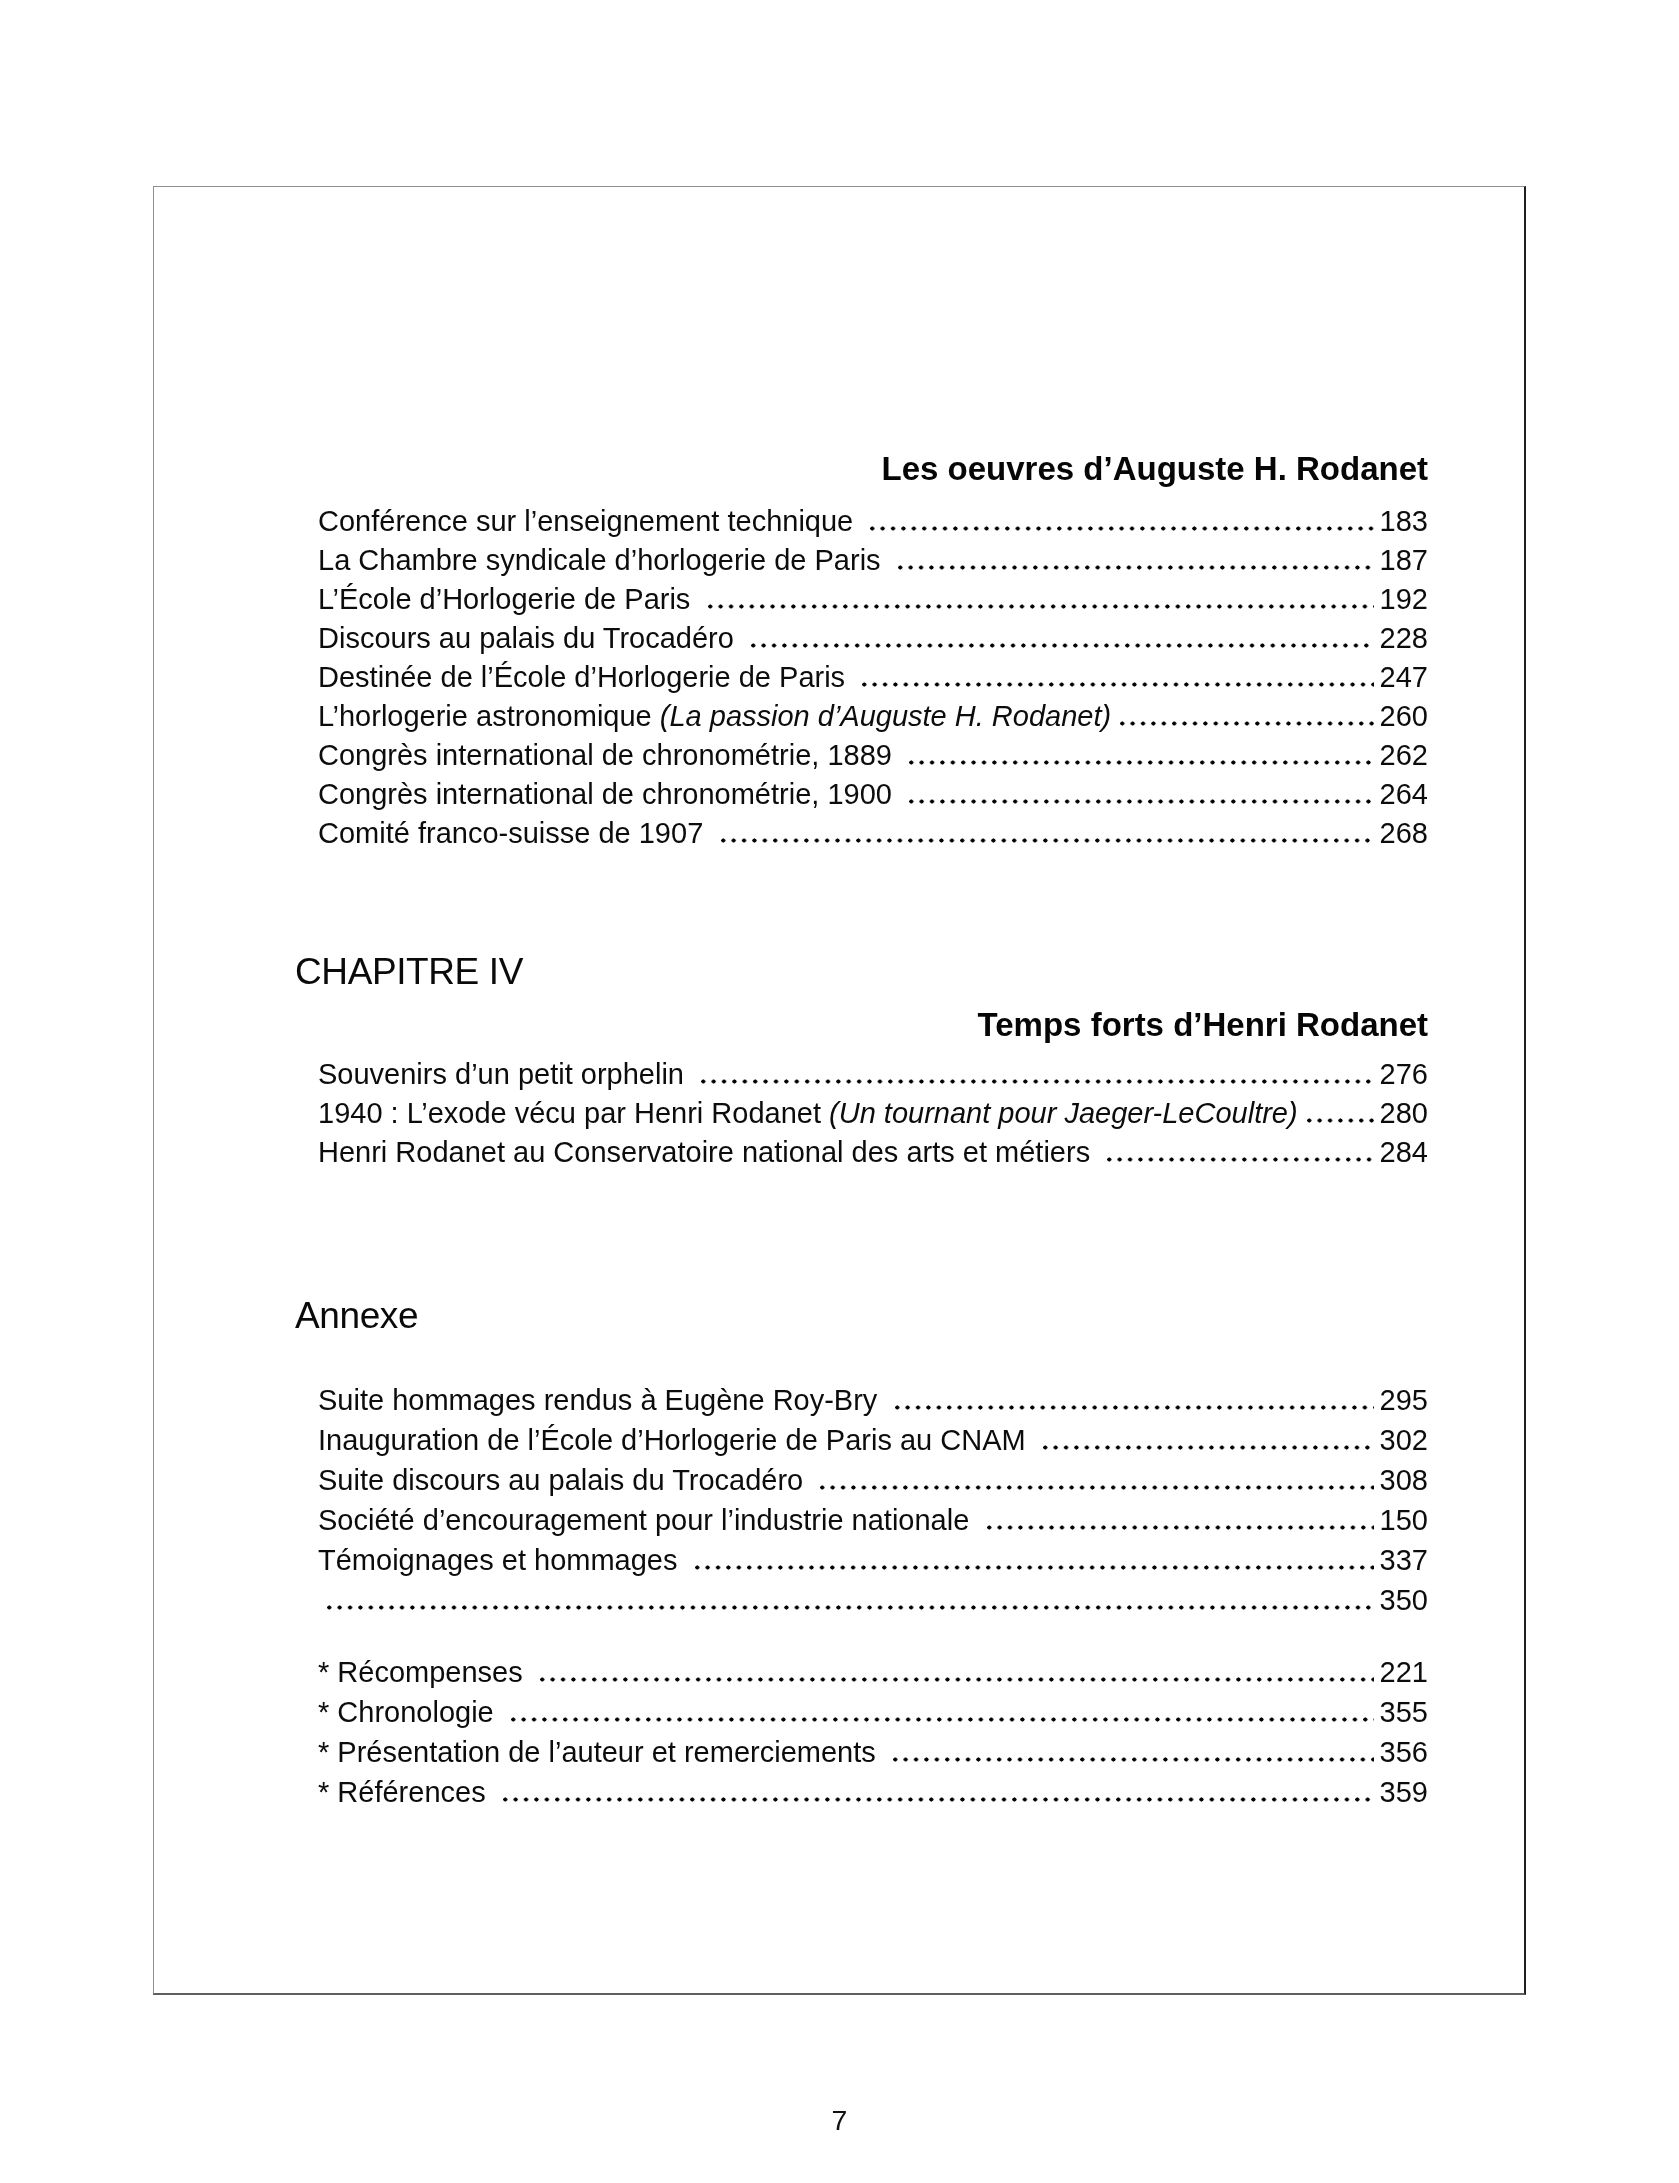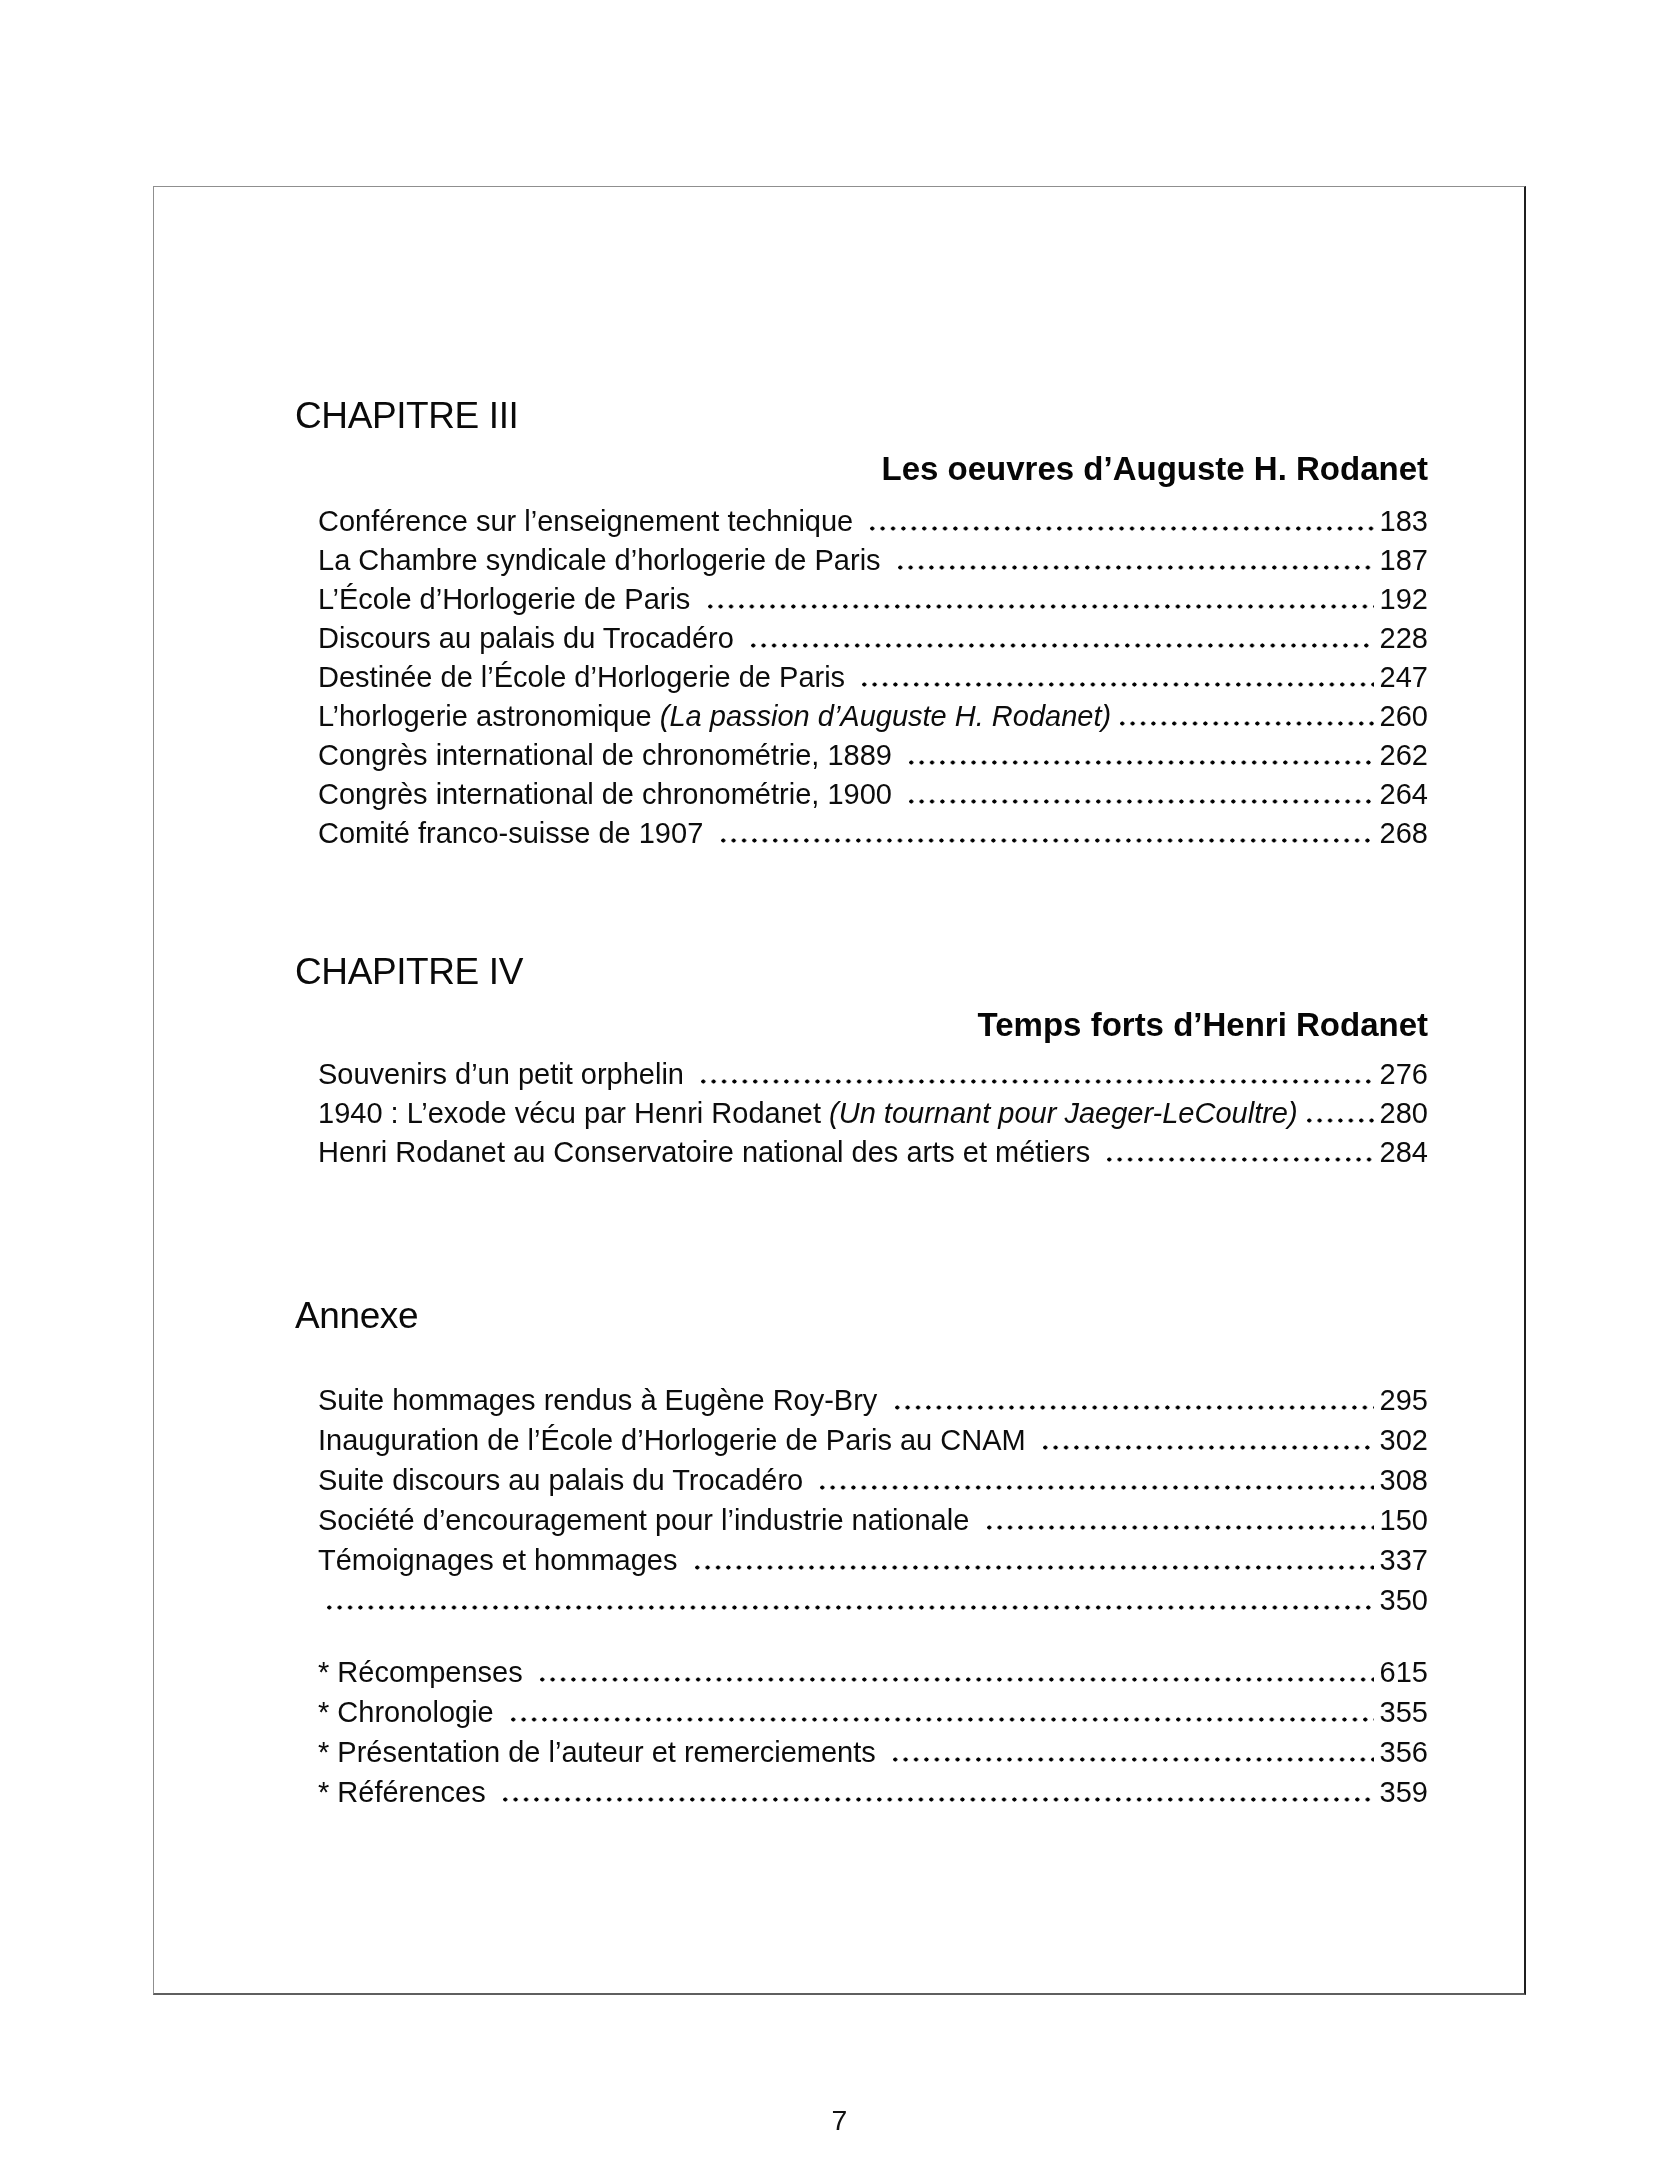--- a/index.html
+++ b/index.html
@@ -71,21 +71,20 @@
     color: #111;
   }
 </style>
 </head>
 <body>
 
 <div class="sheet">
 
   <div class="frame"></div>
 
-  <div class="abs chap-heading" style="top:397px">CHAPITRE III</div>
   <div class="abs chap-subtitle" style="top:452px">Les oeuvres d’Auguste H. Rodanet</div>
   <div class="abs toc-rows" style="top:502px; --pitch:39px">
       <div class="toc-row">
         <span class="lbl"><span>Conférence sur l’enseignement technique </span></span>
         <span class="leader"></span>
         <span class="pg">183</span>
       </div>
       <div class="toc-row">
         <span class="lbl"><span>La Chambre syndicale d’horlogerie de Paris </span></span>
         <span class="leader"></span>
@@ -178,21 +177,21 @@
       <div class="toc-row">
         <span class="leader"></span>
         <span class="pg">350</span>
       </div>
     </div>
 
   <div class="abs toc-rows" style="top:1652px; --pitch:40px">
       <div class="toc-row">
         <span class="lbl"><span>* Récompenses </span></span>
         <span class="leader"></span>
-        <span class="pg">615</span>
+        <span class="pg">221</span>
       </div>
       <div class="toc-row">
         <span class="lbl"><span>* Chronologie </span></span>
         <span class="leader"></span>
         <span class="pg">355</span>
       </div>
       <div class="toc-row">
         <span class="lbl"><span>* Présentation de l’auteur et remerciements </span></span>
         <span class="leader"></span>
         <span class="pg">356</span>

